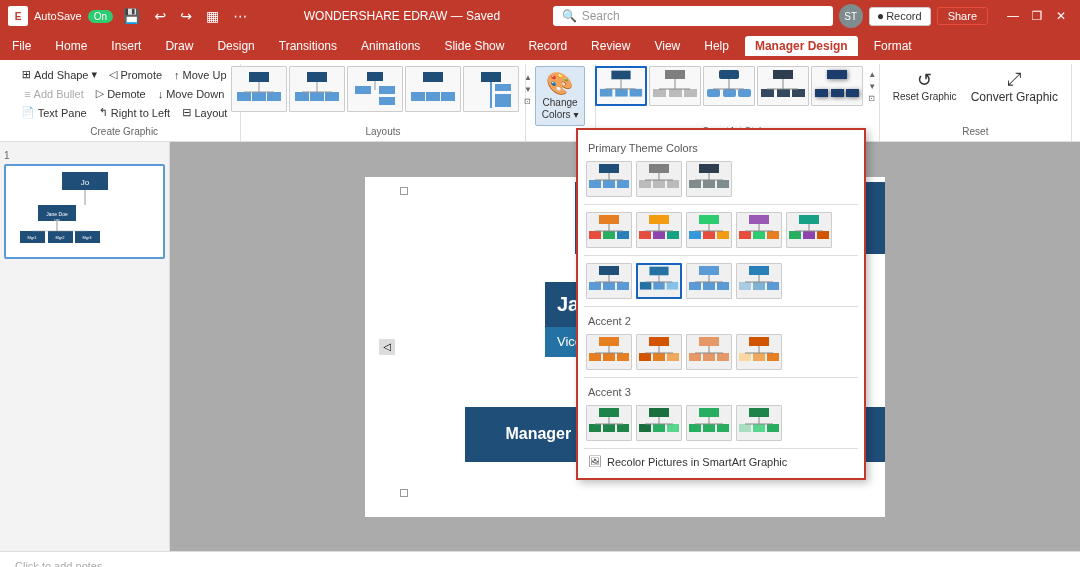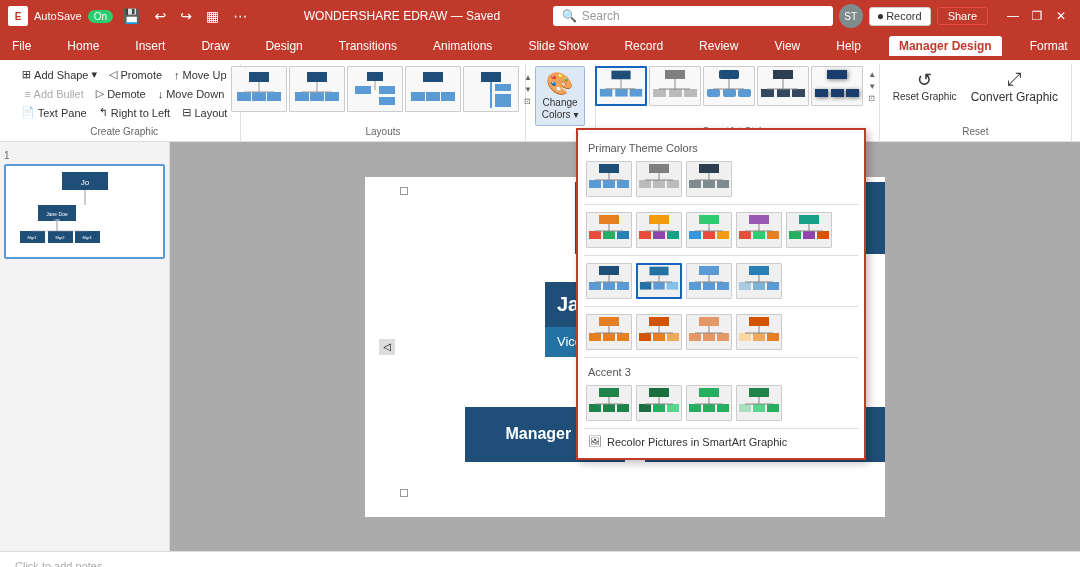--- a/index.html
+++ b/index.html
@@ -37,21 +37,21 @@
     .window-controls { display: flex; gap: 2px; margin-left: 8px; }
     .win-btn { width: 22px; height: 22px; display: flex; align-items: center; justify-content: center; font-size: 12px; cursor: pointer; color: white; }
 
     
     .menu-bar {
       background: #c0392b;
       height: 28px;
       display: flex;
       align-items: center;
       padding: 0 4px;
-      gap: 20px;
+      gap: 8px;
     }
     .menu-item {
       color: white;
       padding: 3px 8px;
       cursor: pointer;
       border-radius: 2px;
       font-size: 12px;
     }
 
     
@@ -682,20 +682,21 @@
             <rect x="16" y="18" width="12" height="8" fill="#7fb3d3"></rect>
             <rect x="30" y="18" width="12" height="8" fill="#5b9bd5"></rect>
             <line x1="22" y1="11" x2="22" y2="18" stroke="#888" stroke-width="1"></line>
             <line x1="8" y1="18" x2="36" y2="18" stroke="#888" stroke-width="1"></line>
           </svg>
       </div>
     </div>
 
     <div class="dropdown-divider"></div>
 
+    <span class="dropdown-section-title">Accent 2</span>
     <div class="dropdown-row">
       <div class="dp-thumb">
         <svg width="44" height="34" viewBox="0 0 44 34">
             <rect x="12" y="2" width="20" height="9" fill="#e67e22"></rect>
             <rect x="2" y="18" width="12" height="8" fill="#e67e22"></rect>
             <rect x="16" y="18" width="12" height="8" fill="#e67e22"></rect>
             <rect x="30" y="18" width="12" height="8" fill="#e67e22"></rect>
             <line x1="22" y1="11" x2="22" y2="18" stroke="#888" stroke-width="1"></line>
             <line x1="8" y1="18" x2="36" y2="18" stroke="#888" stroke-width="1"></line>
           </svg>

